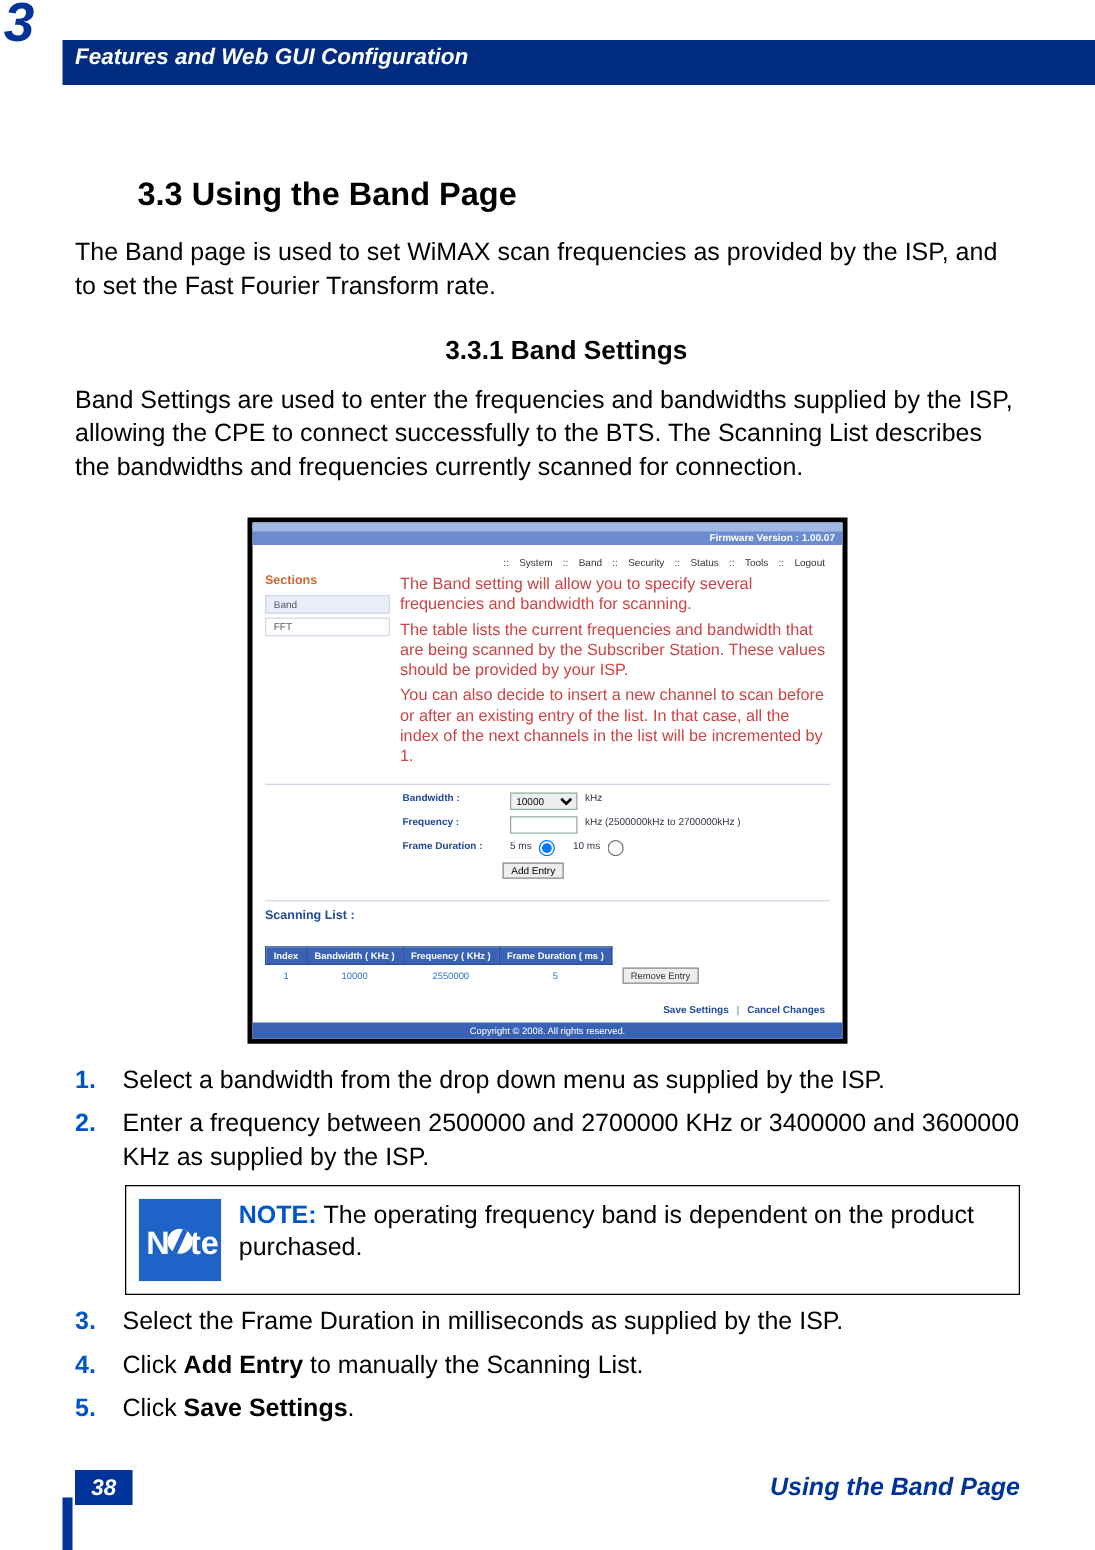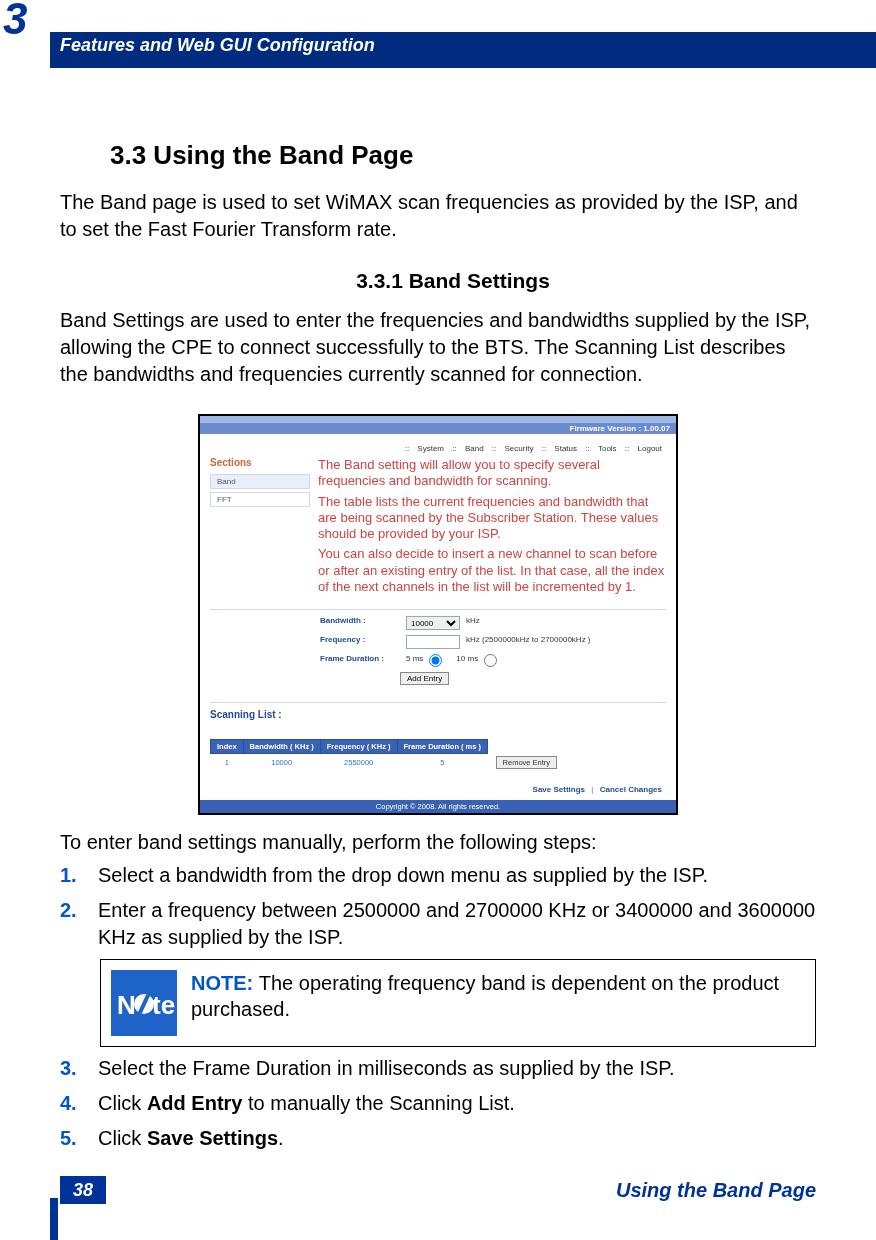--- a/index.html
+++ b/index.html
@@ -6,21 +6,21 @@
   body { width: 876px; height: 1240px; background: #fff; font-family: Arial, Helvetica, sans-serif; color: #000; position: relative; }
   .page { position: relative; width: 876px; height: 1240px; }
   .chapnum { position: absolute; top: -6px; left: 3px; font-size: 44px; font-weight: 900; font-style: italic; color: #003399; z-index: 10; }
   .bluebar { position: absolute; top: 32px; left: 50px; right: 0; height: 36px; background: #002b7f; }
   .header { position: absolute; top: 35px; left: 60px; color: #fff; font-size: 18px; font-weight: 900; font-style: italic; }
   .body { position: absolute; top: 140px; left: 60px; right: 60px; }
   .h1 { font-size: 26px; font-weight: 900; margin-left: 50px; margin-bottom: 18px; }
   .p { font-size: 20px; line-height: 1.35; margin-bottom: 26px; }
   .h2 { font-size: 21px; font-weight: 900; margin-left: 30px; margin-bottom: 14px; text-align: center; }
   .figwrap { text-align: center; margin: 8px 0 16px 0; }
-  .fig { display: inline-block; width: 480px; text-align: left; border: 2px solid #000000; background: #fff; font-size: 8px; }
+  .fig { display: inline-block; width: 480px; text-align: left; border: 4px solid #000000; background: #fff; font-size: 8px; }
   .fig .topbar { background: #9fb8e6; height: 7px; }
   .fig .fw { background: #6a8bd0; color: #fff; font-weight: bold; padding: 1px 6px; text-align: right; font-size: 8px; }
   .fig .nav { text-align: right; padding: 10px 14px 4px 14px; font-size: 8px; color: #333; }
   .fig .nav span { margin-left: 6px; }
   .fig .cols { display: flex; gap: 8px; padding: 0 10px 4px 10px; }
   .fig .side { width: 100px; }
   .fig .side .sec { color: #c63; font-weight: bold; font-size: 10px; margin-bottom: 6px; }
   .fig .side .item { border: 1px solid #cfd8e8; padding: 2px 6px; font-size: 8px; color: #556; margin-bottom: 3px; }
   .fig .side .item.active { background: #e9eef8; }
   .fig .desc { color: #c44; font-size: 13px; line-height: 1.25; flex: 1; }
@@ -138,21 +138,20 @@
         </div>
         <div class="savebar">
           <span>Save Settings</span>
           <span class="sep">|</span>
           <span>Cancel Changes</span>
         </div>
         <div class="foot">Copyright © 2008. All rights reserved.</div>
       </div>
     </div>
 
-    <div class="pafter">To enter band settings manually, perform the following steps:</div>
 
     <div class="olitem">
       <div class="olnum">1.</div>
       <div>Select a bandwidth from the drop down menu as supplied by the ISP.</div>
     </div>
     <div class="olitem">
       <div class="olnum">2.</div>
       <div>Enter a frequency between 2500000 and 2700000 KHz or 3400000 and 3600000 KHz as supplied by the ISP.</div>
     </div>
 

